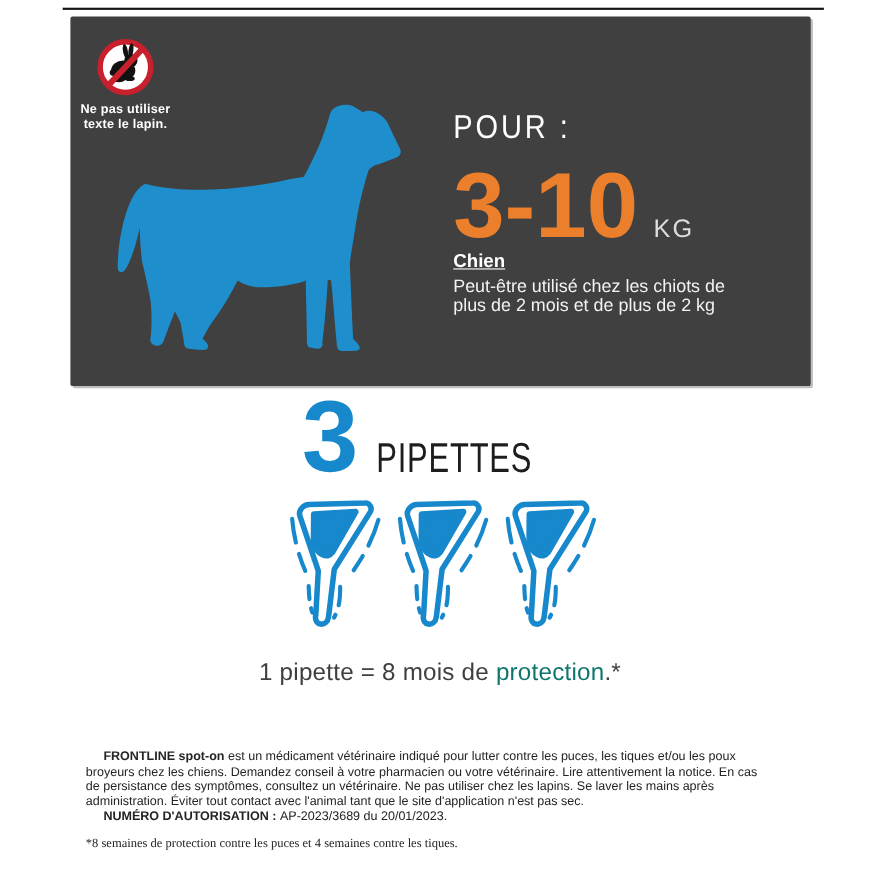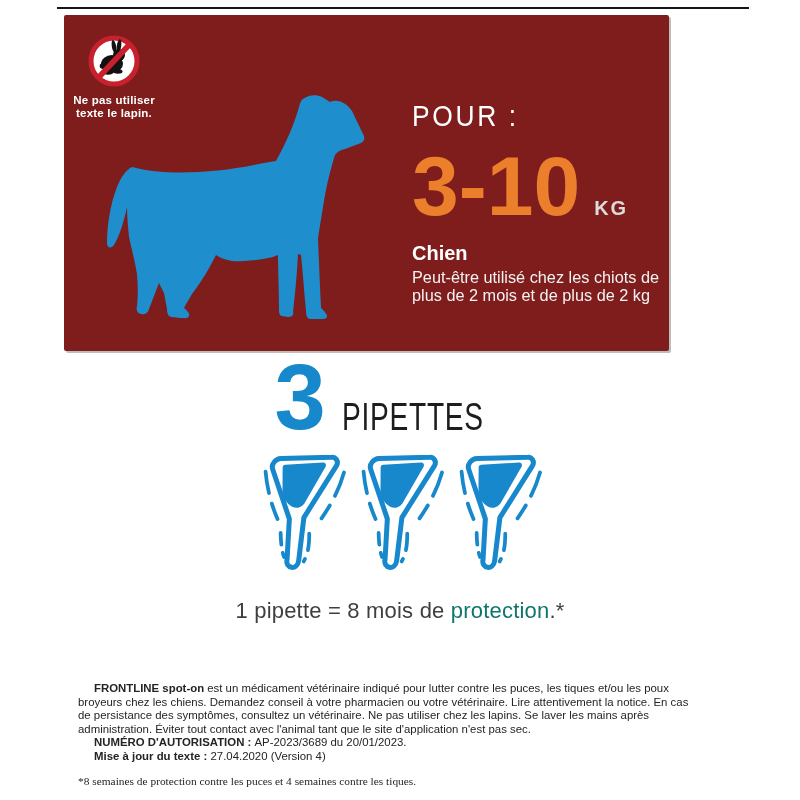--- a/index.html
+++ b/index.html
@@ -5,43 +5,43 @@
   html,body{margin:0;padding:0;}
   body{
     width:800px;height:800px;background:#ffffff;position:relative;overflow:hidden;
     font-family:"Liberation Sans", sans-serif;
   }
   .top-edge{
     position:absolute;left:57px;top:7px;width:692px;height:2px;background:#161616;
   }
   
   .panel{
-    position:absolute;left:64px;top:15px;width:605px;height:336px;
-    background:#7f1d1d;border-radius:2px;
+    position:absolute;left:64px;top:15px;width:673px;height:336px;
+    background:#404040;border-radius:2px;
     box-shadow:2px 2px 0 0 #bdbdbd;
   }
   .dog-svg{position:absolute;left:0;top:0;width:673px;height:336px;}
   .no-rabbit{position:absolute;left:22px;top:18px;width:56px;height:56px;}
   .no-rabbit-caption{
     position:absolute;left:0px;top:79px;width:100px;text-align:center;
     color:#ffffff;font-size:11.5px;font-weight:bold;line-height:13px;letter-spacing:.2px;
   }
   .panel-right{position:absolute;left:348px;top:84px;width:320px;}
   .pour{
     color:#ffffff;font-size:30px;font-weight:500;letter-spacing:3px;
     transform:scaleX(.88);transform-origin:left center;white-space:nowrap;
   }
   .weight-line{margin-top:16px;white-space:nowrap;}
   .weight-num{
     color:#ec7f2b;font-size:84px;font-weight:bold;line-height:.9;letter-spacing:0px;
   }
   .weight-unit{
-    color:#dcdcdc;font-size:20px;font-weight:700;letter-spacing:2px;margin-left:14px;
+    color:#dcdcdc;font-size:23px;font-weight:400;letter-spacing:2px;margin-left:14px;
   }
-  .species{color:#ffffff;font-size:20px;font-weight:bold;margin-top:17px;}
+  .species{color:#ffffff;font-size:17px;font-weight:bold;margin-top:3px;text-decoration:underline;}
   .species-note{color:#f2f2f2;font-size:16.3px;line-height:14.5px;margin-top:5px;}
   .species-note div{margin-top:4px;}
   
   .count-row{
     position:absolute;left:0;top:357px;width:800px;
     display:flex;justify-content:center;align-items:flex-end;transform:translateX(4px);
   }
   .count-num{color:#1688cb;font-size:92px;font-weight:bold;line-height:80px;}
   .count-label{
     color:#1d1d1b;font-size:38px;line-height:38px;margin-left:16px;margin-bottom:1px;
@@ -182,17 +182,14 @@
   <span>1 pipette = 8 mois de </span><span class="hl">protection</span><span>.*</span>
 </div>
 
 <div class="legal">
   <div>
     <span class="b">FRONTLINE spot-on</span><span> est un médicament vétérinaire indiqué pour lutter contre les puces, les tiques et/ou les poux broyeurs chez les chiens. Demandez conseil à votre pharmacien ou votre vétérinaire. Lire attentivement la notice. En cas de persistance des symptômes, consultez un vétérinaire. Ne pas utiliser chez les lapins. Se laver les mains après administration. Éviter tout contact avec l'animal tant que le site d'application n'est pas sec.</span>
   </div>
   <div>
     <span class="b">NUMÉRO D'AUTORISATION : </span><span>AP-2023/3689 du 20/01/2023.</span>
   </div>
-  <div>
-    <span class="b">Mise à jour du texte : </span><span>27.04.2020 (Version 4)</span>
-  </div>
   <div class="footnote">*8 semaines de protection contre les puces et 4 semaines contre les tiques.</div>
 </div>
 
 </body></html>

